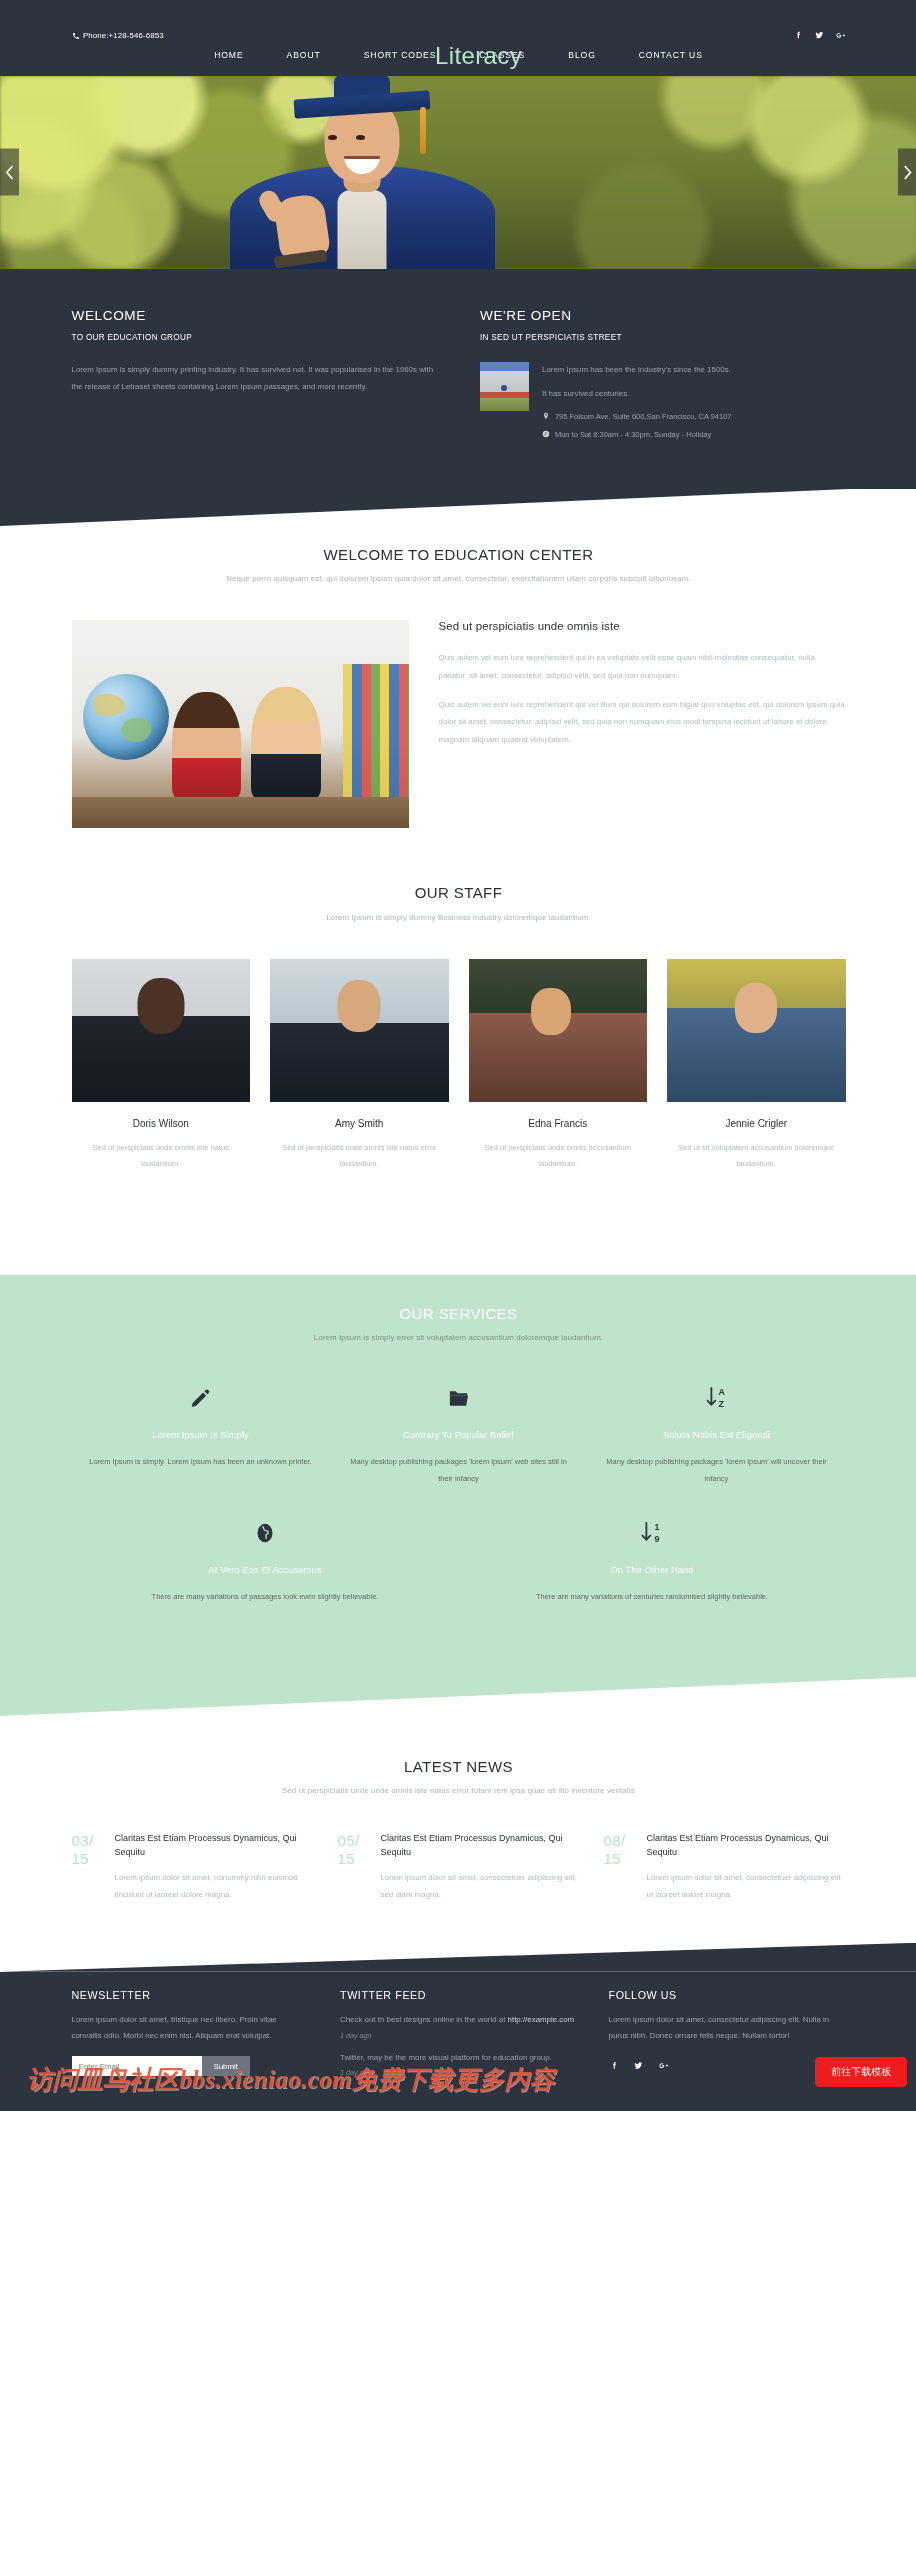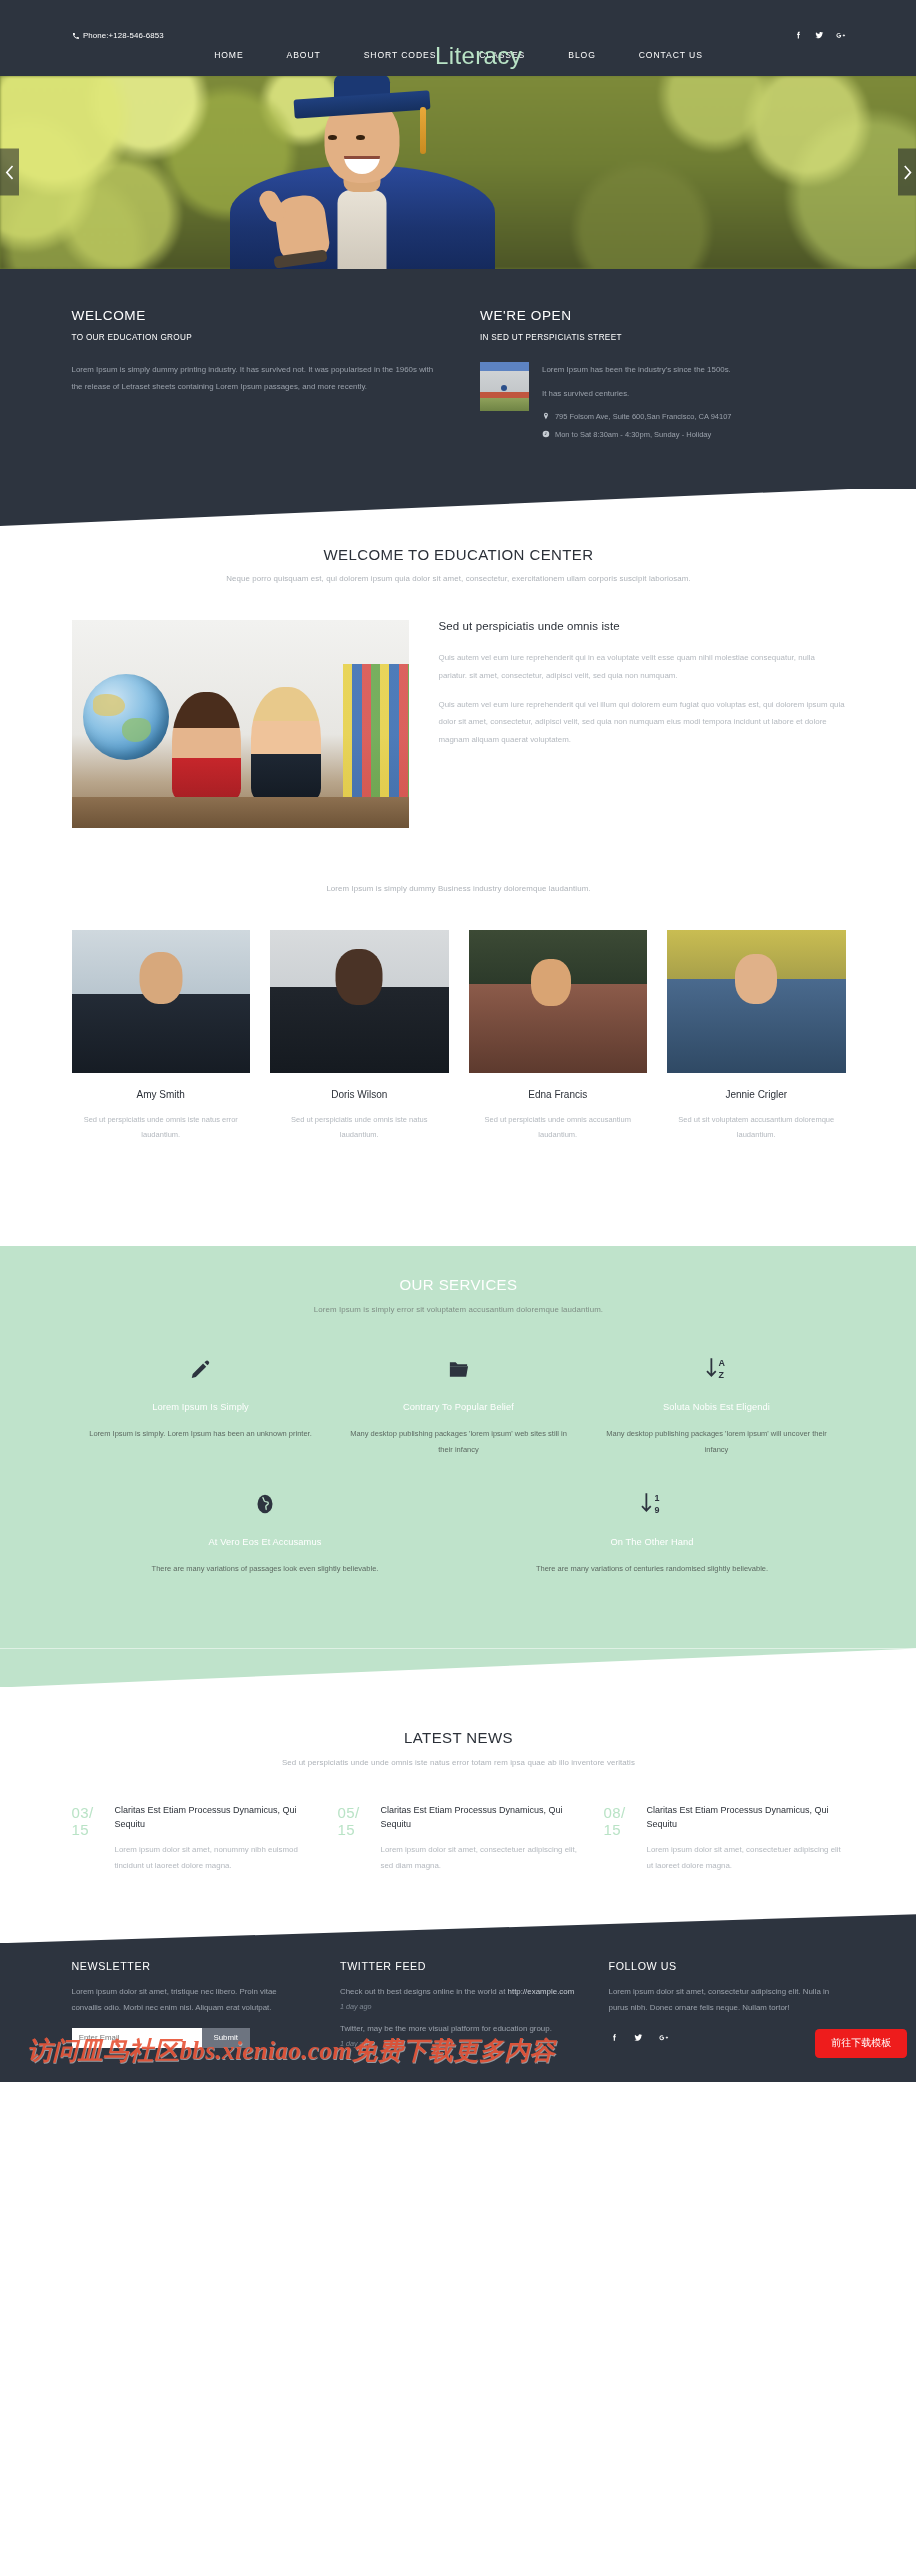--- a/index.html
+++ b/index.html
@@ -423,31 +423,32 @@
     </div>
     <div class="edu-text">
       <h3>Sed ut perspiciatis unde omnis iste</h3>
       <p>Quis autem vel eum iure reprehenderit qui in ea voluptate velit esse quam nihil molestiae consequatur, nulla pariatur. sit amet, consectetur, adipisci velit, sed quia non numquam.</p>
       <p>Quis autem vel eum iure reprehenderit qui vel illum qui dolorem eum fugiat quo voluptas est, qui dolorem ipsum quia dolor sit amet, consectetur, adipisci velit, sed quia non numquam eius modi tempora incidunt ut labore et dolore magnam aliquam quaerat voluptatem.</p>
     </div>
   </div>
 </div>
 
 <div class="staff">
+  <div class="sec-title">OUR STAFF</div>
   <div class="sec-sub">Lorem Ipsum is simply dummy Business industry doloremque laudantium.</div>
   <div class="staff-row">
+    <div class="staff-card">
+      <div class="staff-photo sp1"></div>
+      <div class="staff-name">Doris Wilson</div>
+      <div class="staff-desc">Sed ut perspiciatis unde omnis iste natus laudantium.</div>
+    </div>
     <div class="staff-card">
       <div class="staff-photo sp2"></div>
       <div class="staff-name">Amy Smith</div>
       <div class="staff-desc">Sed ut perspiciatis unde omnis iste natus error laudantium.</div>
-    </div>
-    <div class="staff-card">
-      <div class="staff-photo sp1"></div>
-      <div class="staff-name">Doris Wilson</div>
-      <div class="staff-desc">Sed ut perspiciatis unde omnis iste natus laudantium.</div>
     </div>
     <div class="staff-card">
       <div class="staff-photo sp3"></div>
       <div class="staff-name">Edna Francis</div>
       <div class="staff-desc">Sed ut perspiciatis unde omnis accusantium laudantium.</div>
     </div>
     <div class="staff-card">
       <div class="staff-photo sp4"></div>
       <div class="staff-name">Jennie Crigler</div>
       <div class="staff-desc">Sed ut sit voluptatem accusantium doloremque laudantium.</div>

